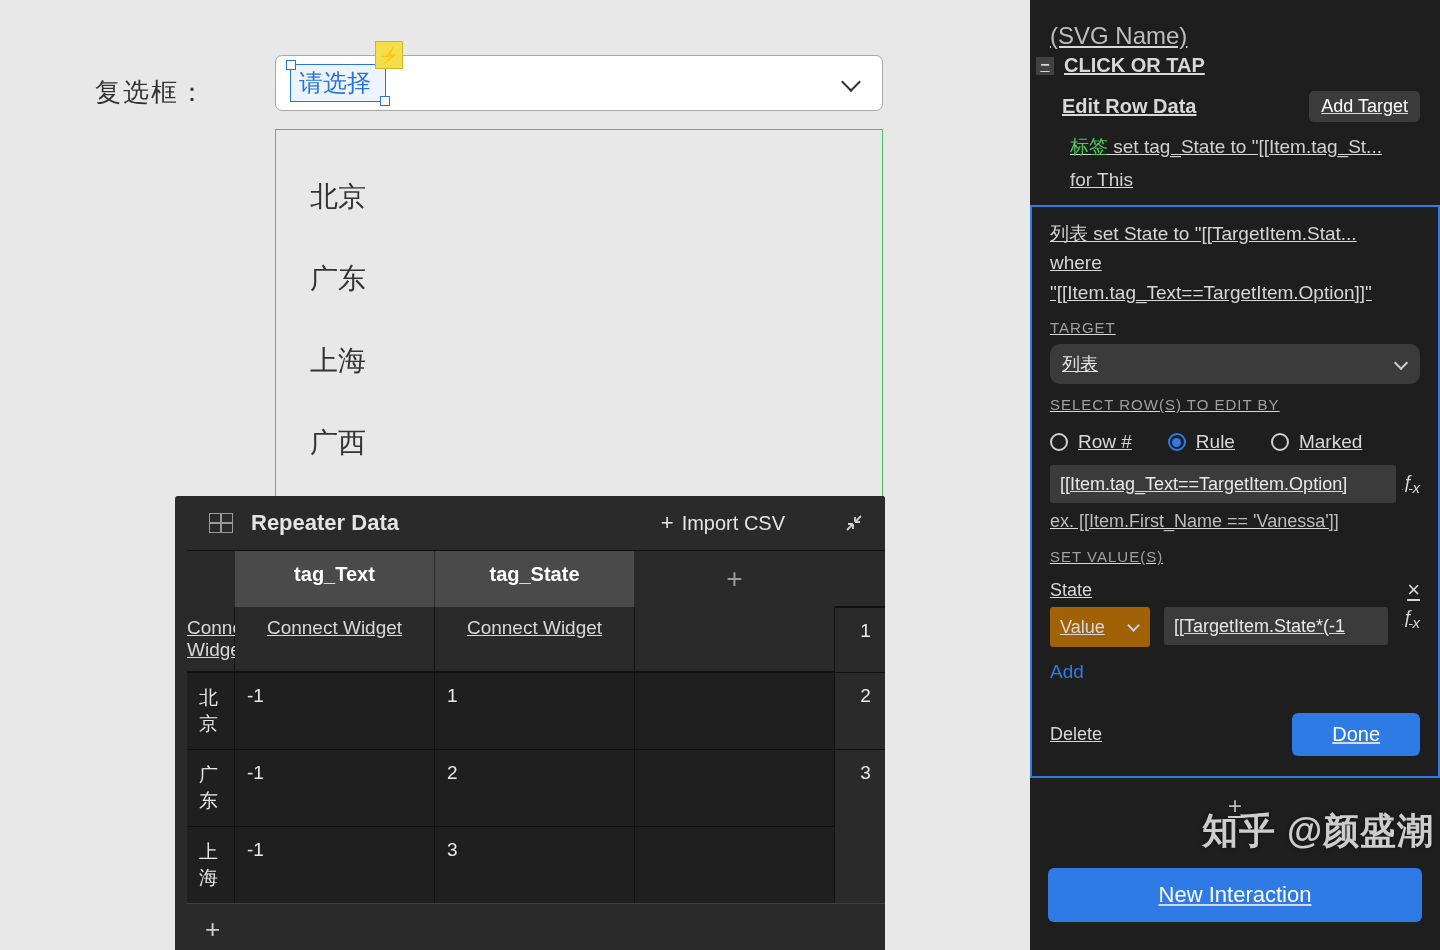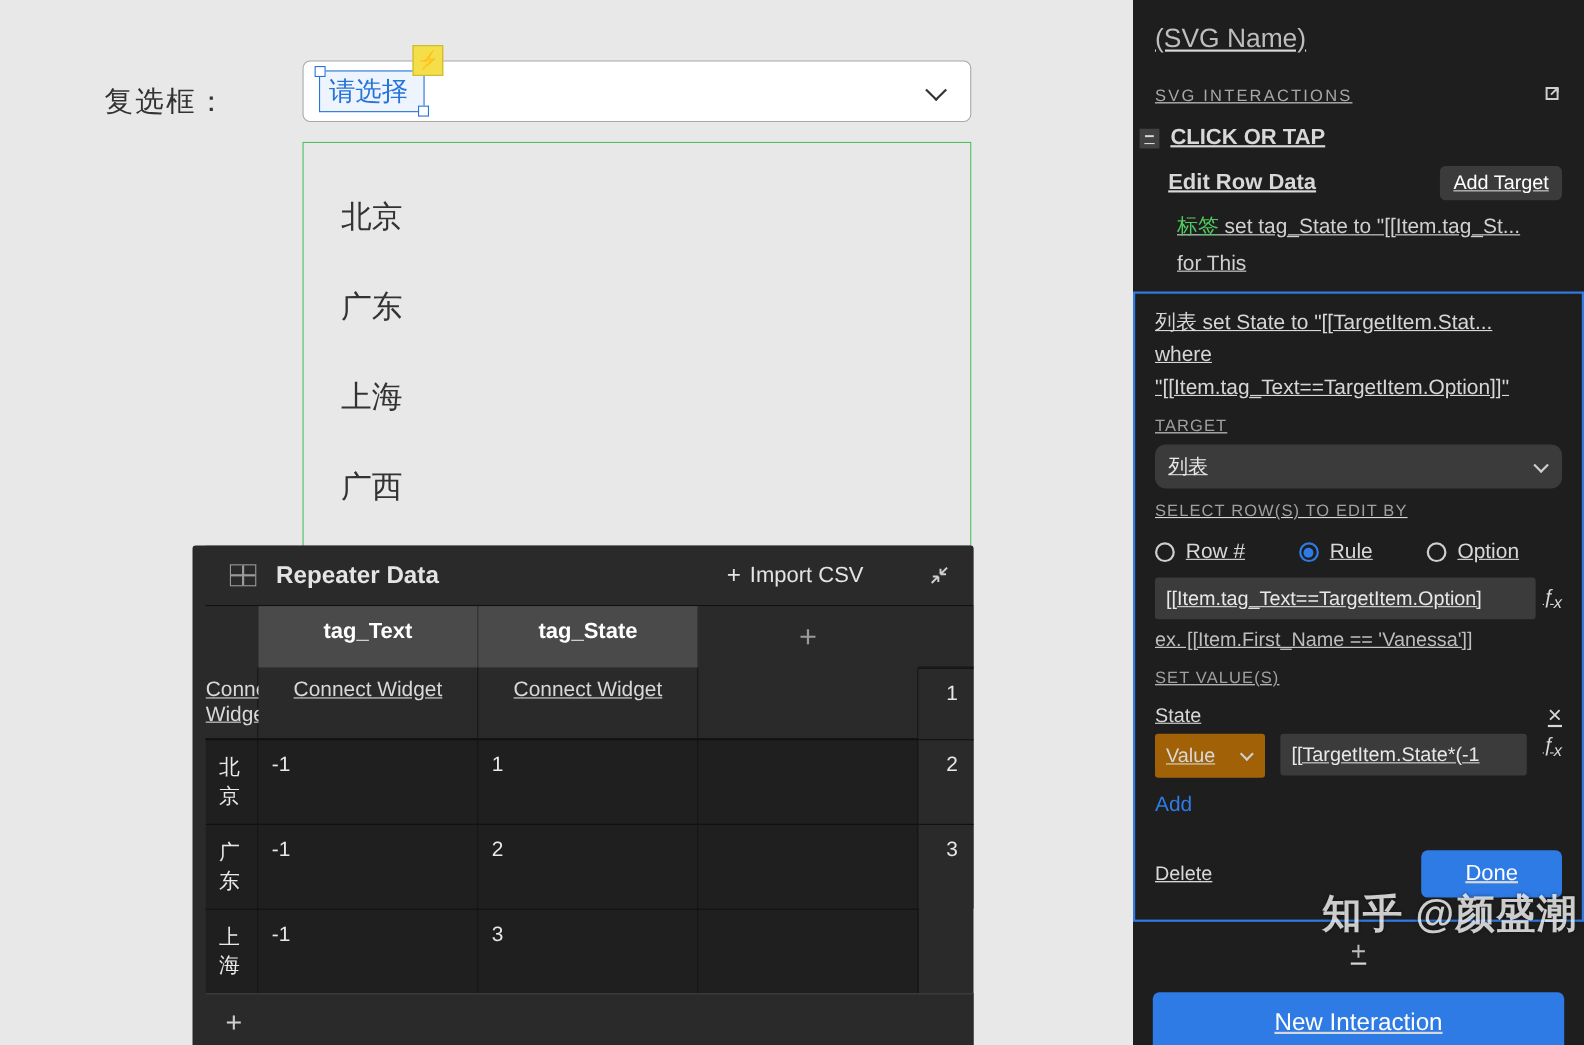--- a/index.html
+++ b/index.html
@@ -202,21 +202,21 @@
       background: #3b3b3b; color: #e8e8e8; height: 40px;
       display: flex; align-items: center; padding: 0 12px; border-radius: 10px;
       position: relative;
     }
     .select-wide .chev { margin-left: auto; position: relative; width: 14px; height: 14px; }
     .select-wide .chev::before {
       content: ''; position:absolute; left:2px; top:1px;
       width:8px; height:8px; border-right:2px solid #cfcfcf; border-bottom:2px solid #cfcfcf;
       transform: rotate(45deg);
     }
-    .radio-row { display: flex; gap: 49px; padding: 10px 0 12px; align-items: center; }
+    .radio-row { display: flex; gap: 36px; padding: 10px 0 12px; align-items: center; }
     .radio { display: flex; align-items: center; gap: 10px; font-size: 19px; }
     .radio .dot {
       width: 18px; height: 18px; border: 2px solid #cfcfcf; border-radius: 50%;
       display:flex; align-items:center; justify-content:center;
     }
     .radio.checked .dot { border-color: #2f7be5; }
     .radio.checked .dot::after {
       content:''; width:9px; height:9px; border-radius:50%; background:#2f7be5;
     }
     .expr-row { display:flex; align-items:center; gap:6px; }
@@ -328,29 +328,20 @@
       <div class="rp-cell"></div>
 
       <div class="rp-add-row">+</div>
     </div>
   </div>
 </div>
 
 <div class="inspector">
   <div class="svg-name">(SVG Name)</div>
 
-  <div class="insp-section-hdr">
-    <span>SVG INTERACTIONS</span>
-    <span class="popout-icon">
-      <svg viewBox="0 0 18 18" stroke-width="1.8">
-          <path d="M4 4h10v10H4z"></path>
-          <path d="M8 10 L14 4 M14 4 h-4 M14 4 v4"></path>
-        </svg>
-    </span>
-  </div>
 
   <div class="event-row">
     <span class="square-toggle">−</span>
     <span>CLICK OR TAP</span>
   </div>
 
   <div class="action-row">
     <span>Edit Row Data</span>
     <span class="pill-btn">Add Target</span>
   </div>
@@ -378,21 +369,21 @@
       <label class="radio">
           <span class="dot"></span>
           <span>Row #</span>
         </label>
       <label class="radio checked">
           <span class="dot"></span>
           <span>Rule</span>
         </label>
       <label class="radio">
           <span class="dot"></span>
-          <span>Option</span>
+          <span>Marked</span>
         </label>
     </div>
     <div class="expr-row">
       <div class="expr-input">[[Item.tag_Text==TargetItem.Option]</div>
       <span class="fx">ƒ<sub>x</sub></span>
     </div>
     <div class="hint">ex. [[Item.First_Name == 'Vanessa']]</div>
 
     <div class="ab-label">SET VALUE(S)</div>
     <div class="val-header">

